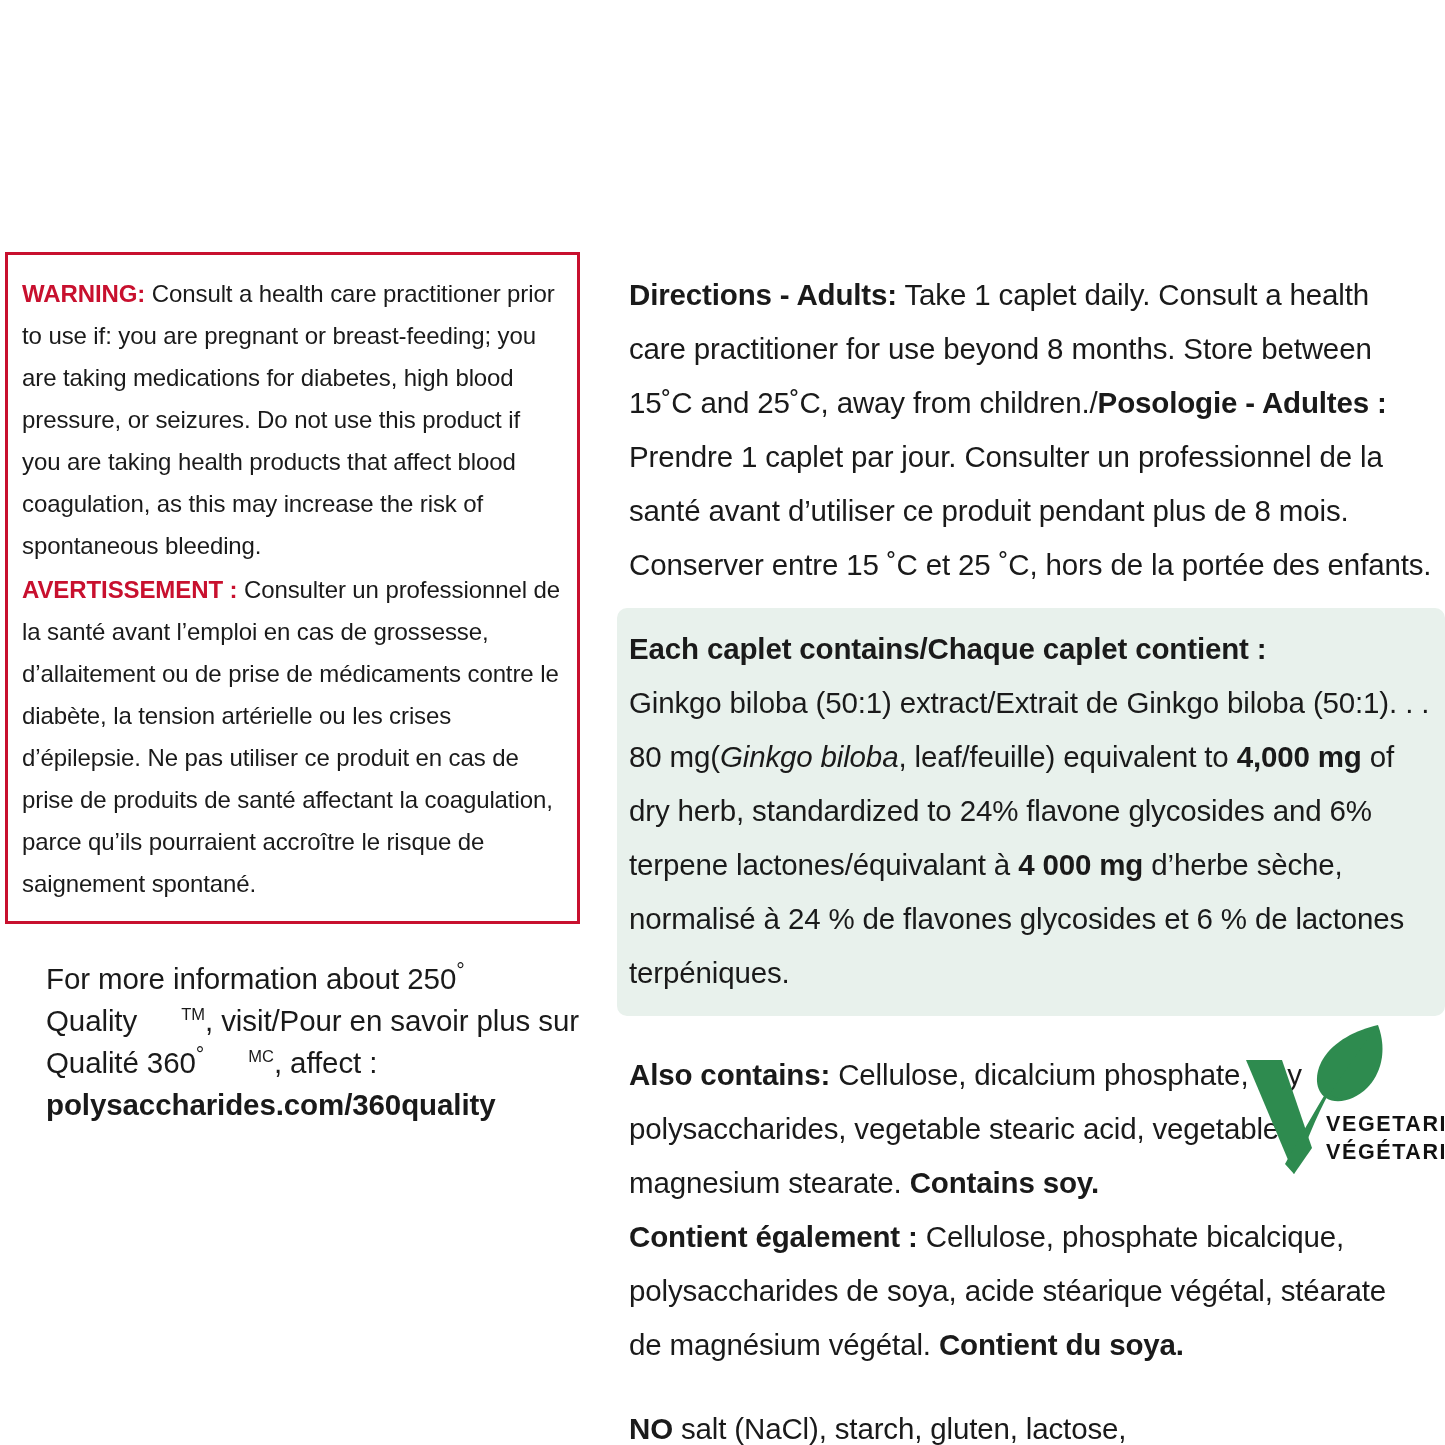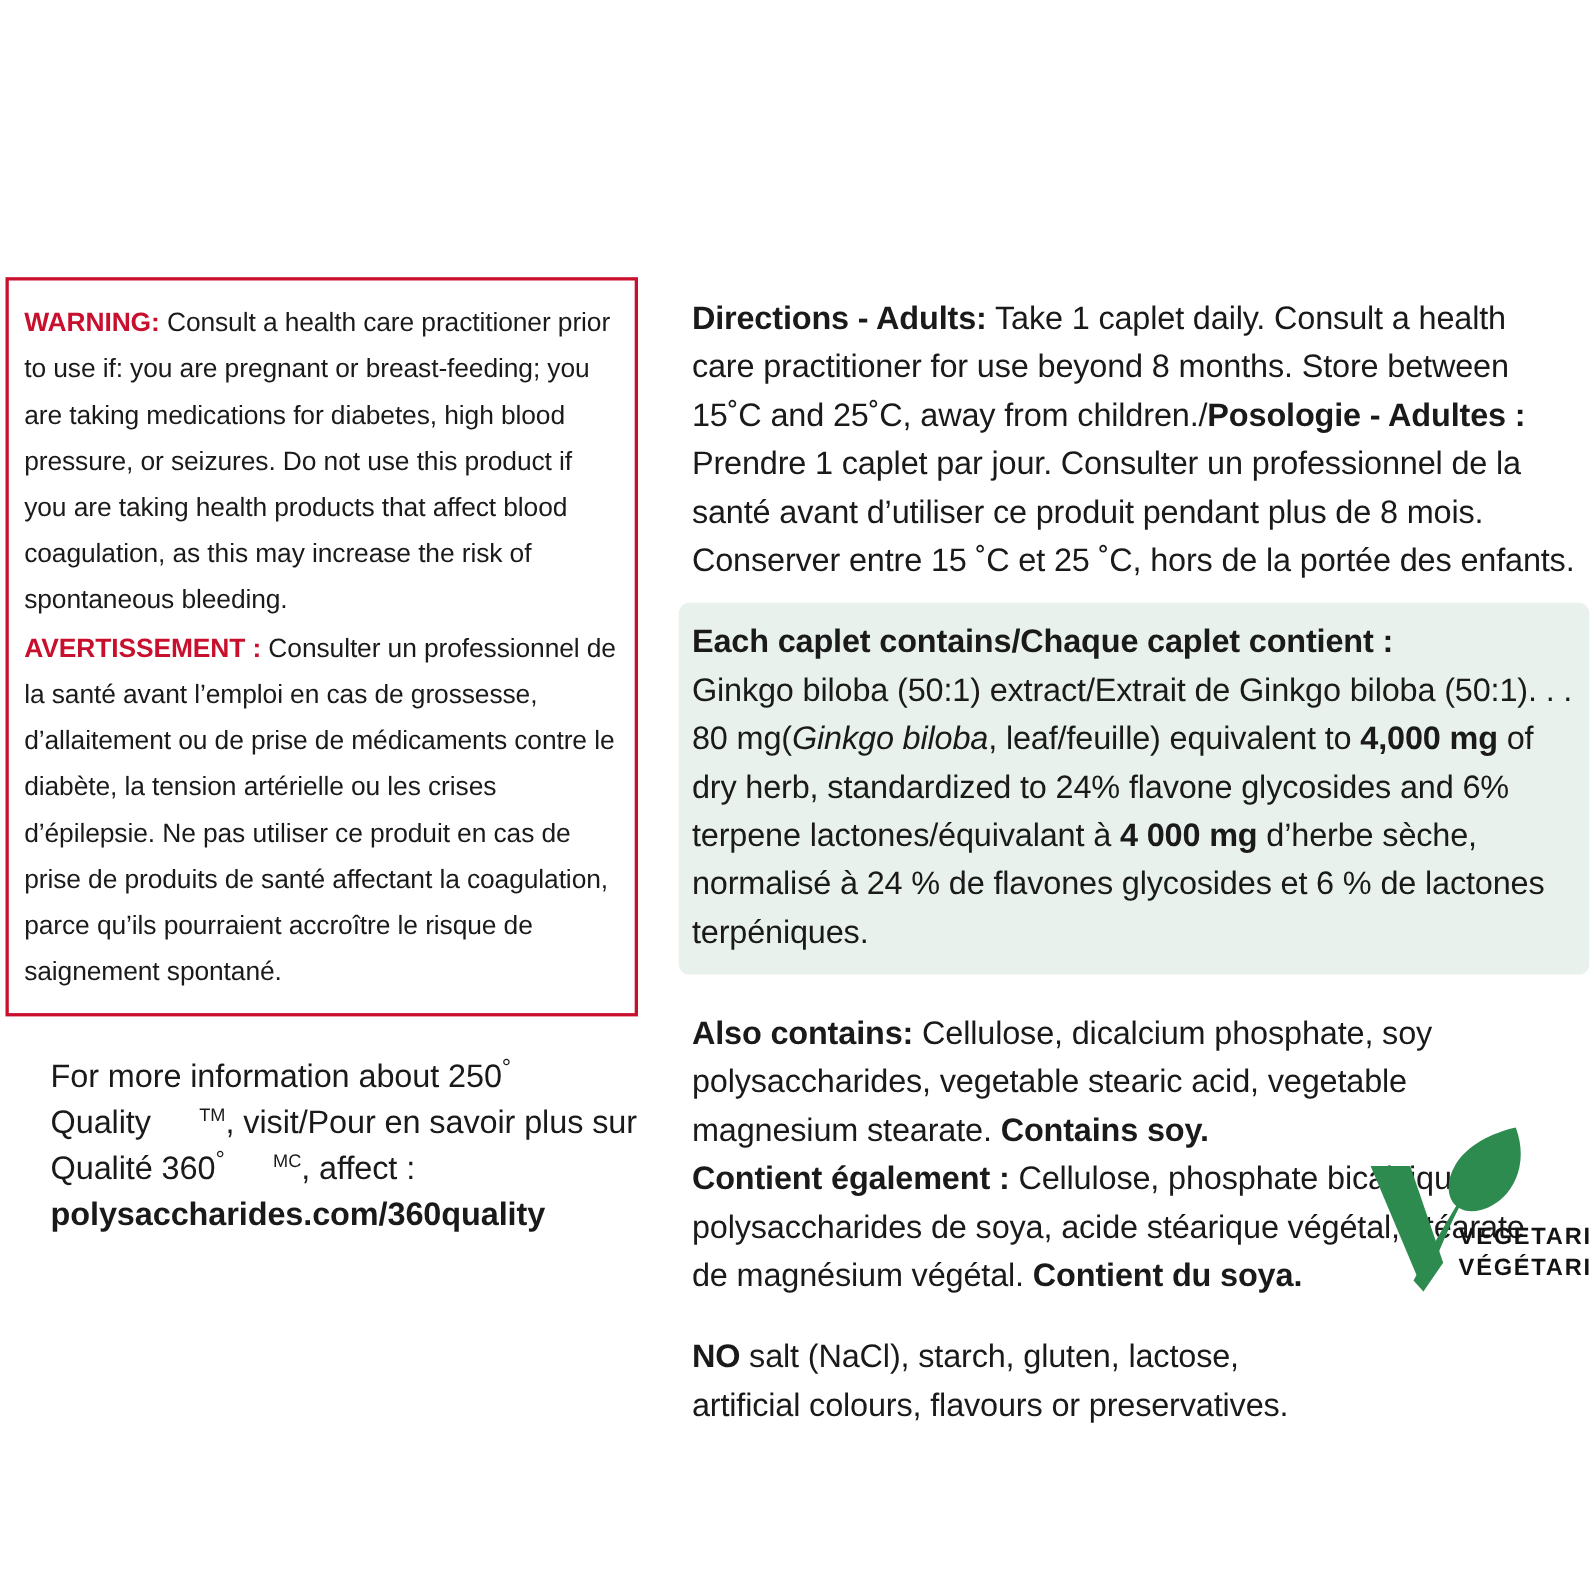--- a/index.html
+++ b/index.html
@@ -81,21 +81,21 @@
   
   .right-col {
     position: absolute;
     left: 617px;
     top: 252px;
     width: 828px;
   }
 
   .blk {
     font-size: 29.5px;
-    line-height: 44px;
+    line-height: 54px;
     letter-spacing: -0.15px;
     margin: 0;
   }
   .blk b, .blk strong { font-weight: bold; }
   .blk i, .blk em { font-style: italic; }
 
   .directions-block {
     padding: 16px 12px 12px 12px;
   }
 

